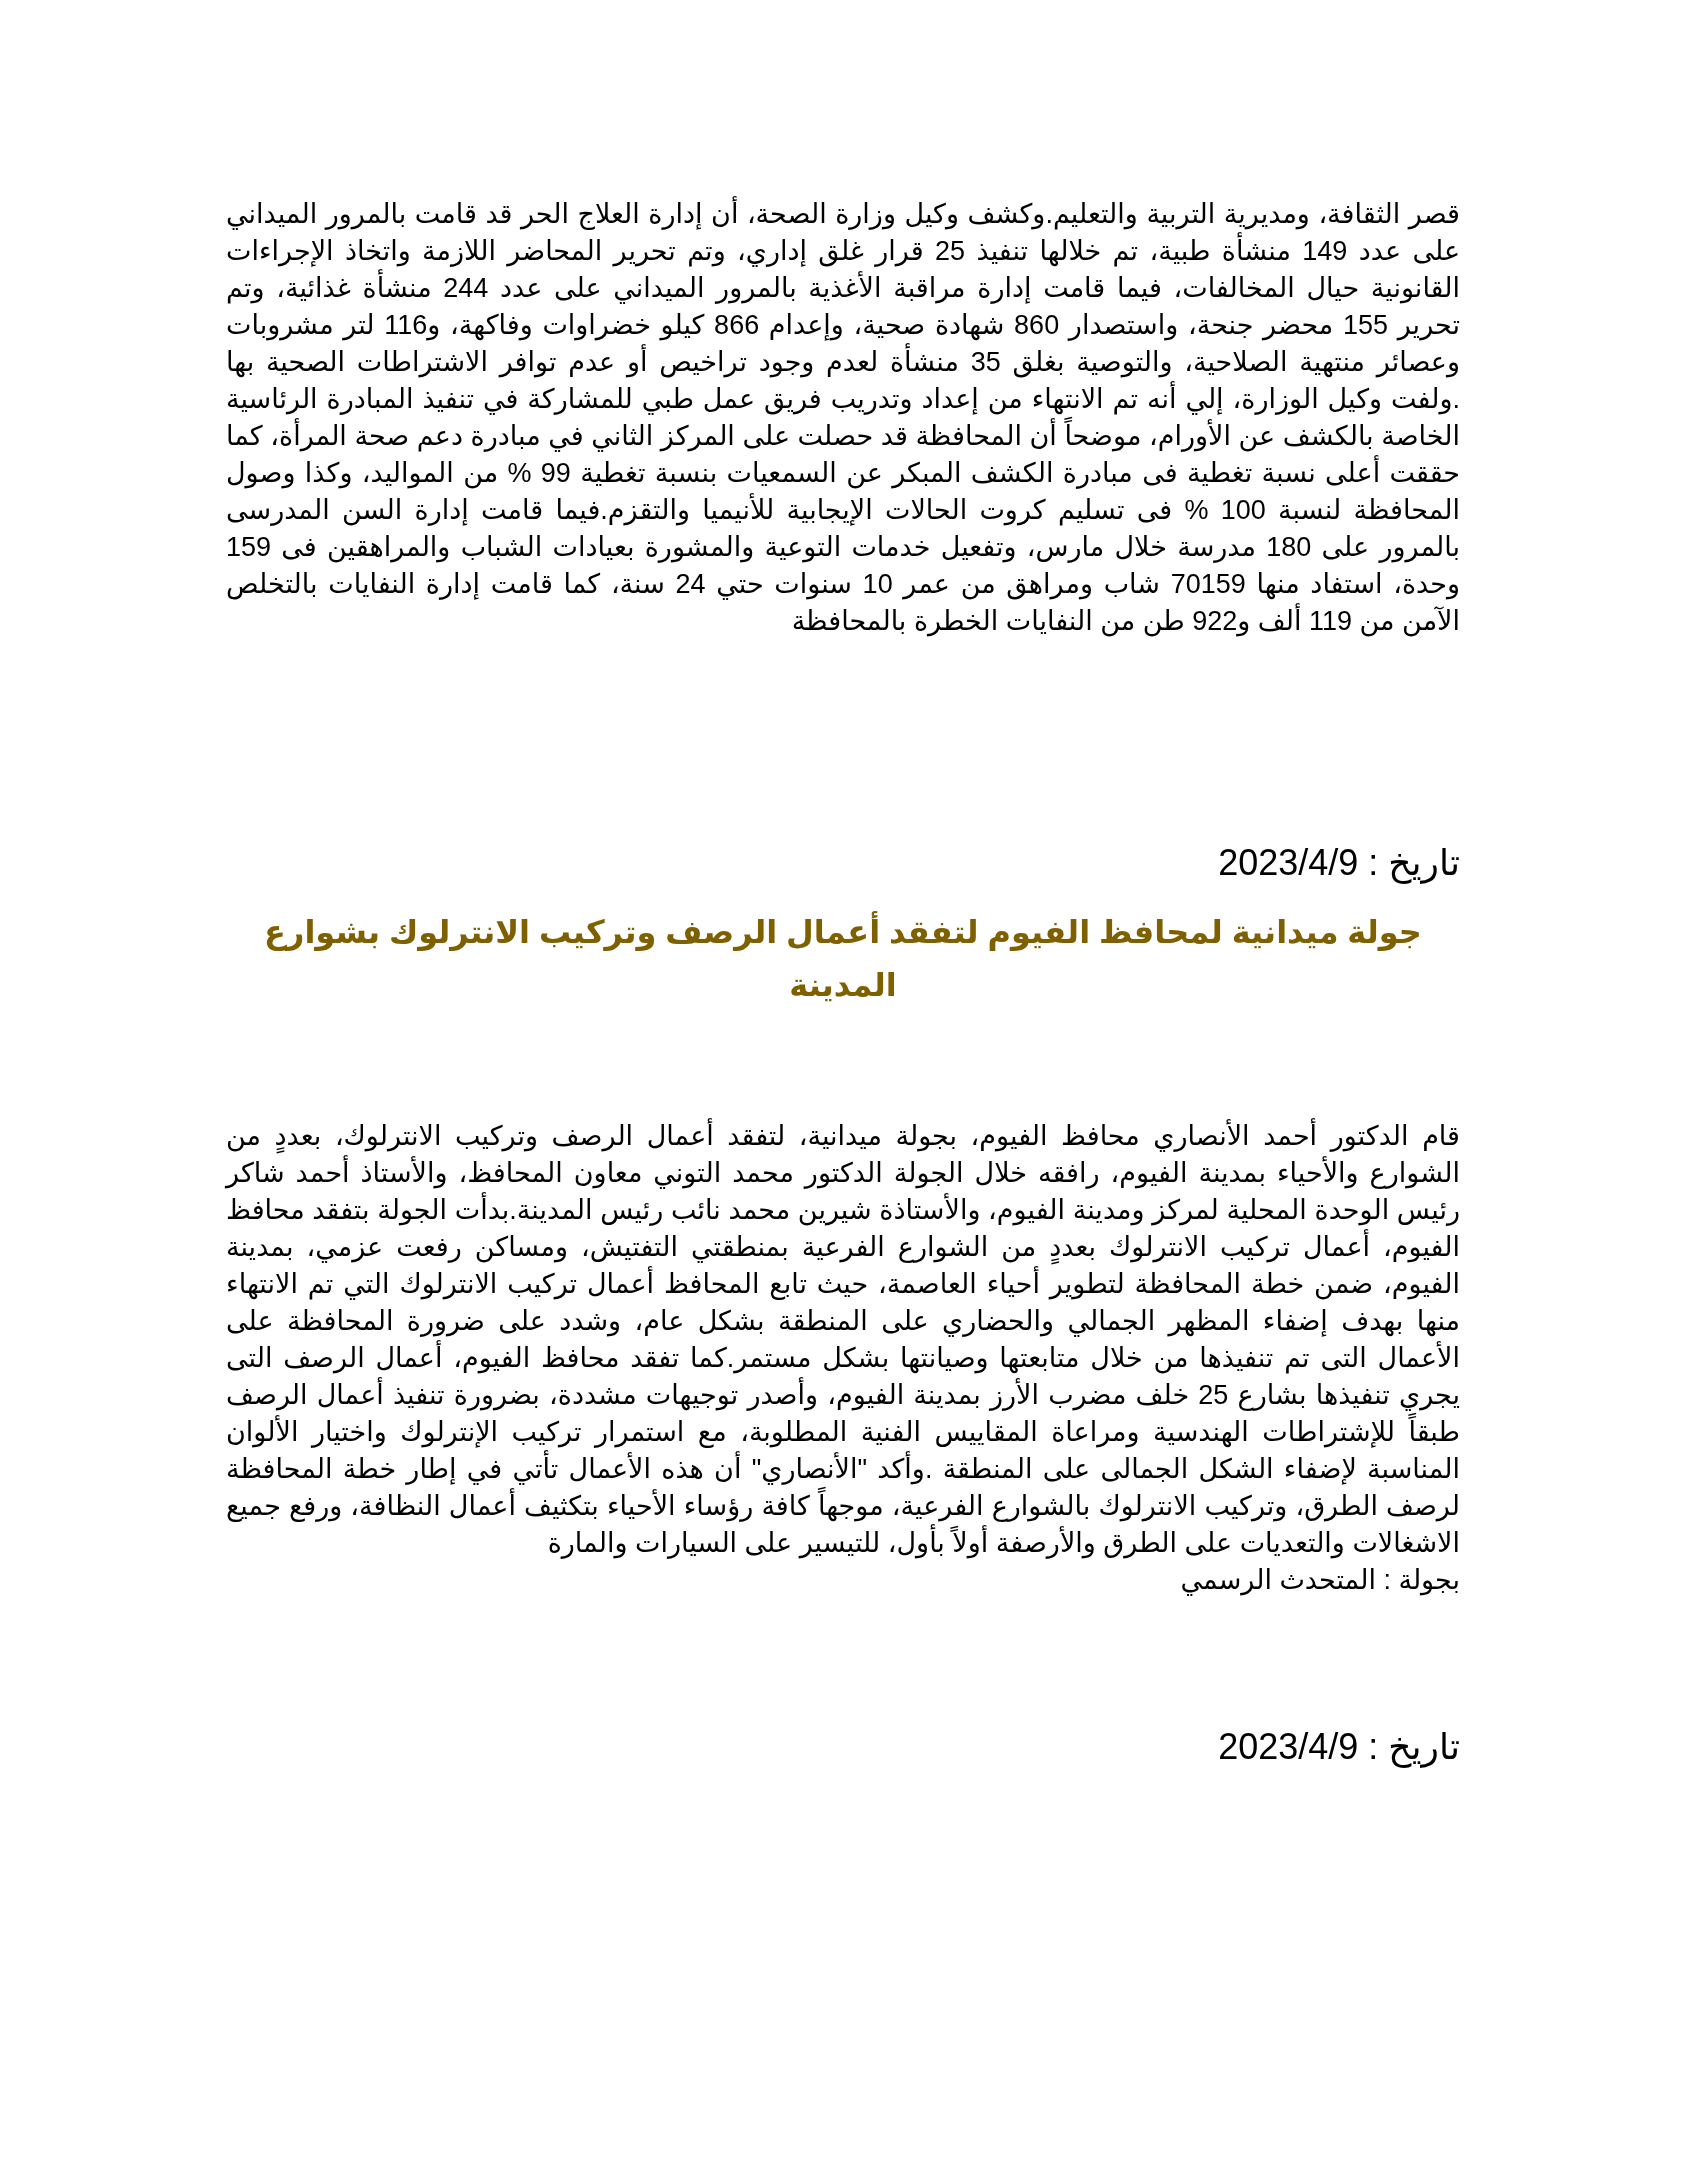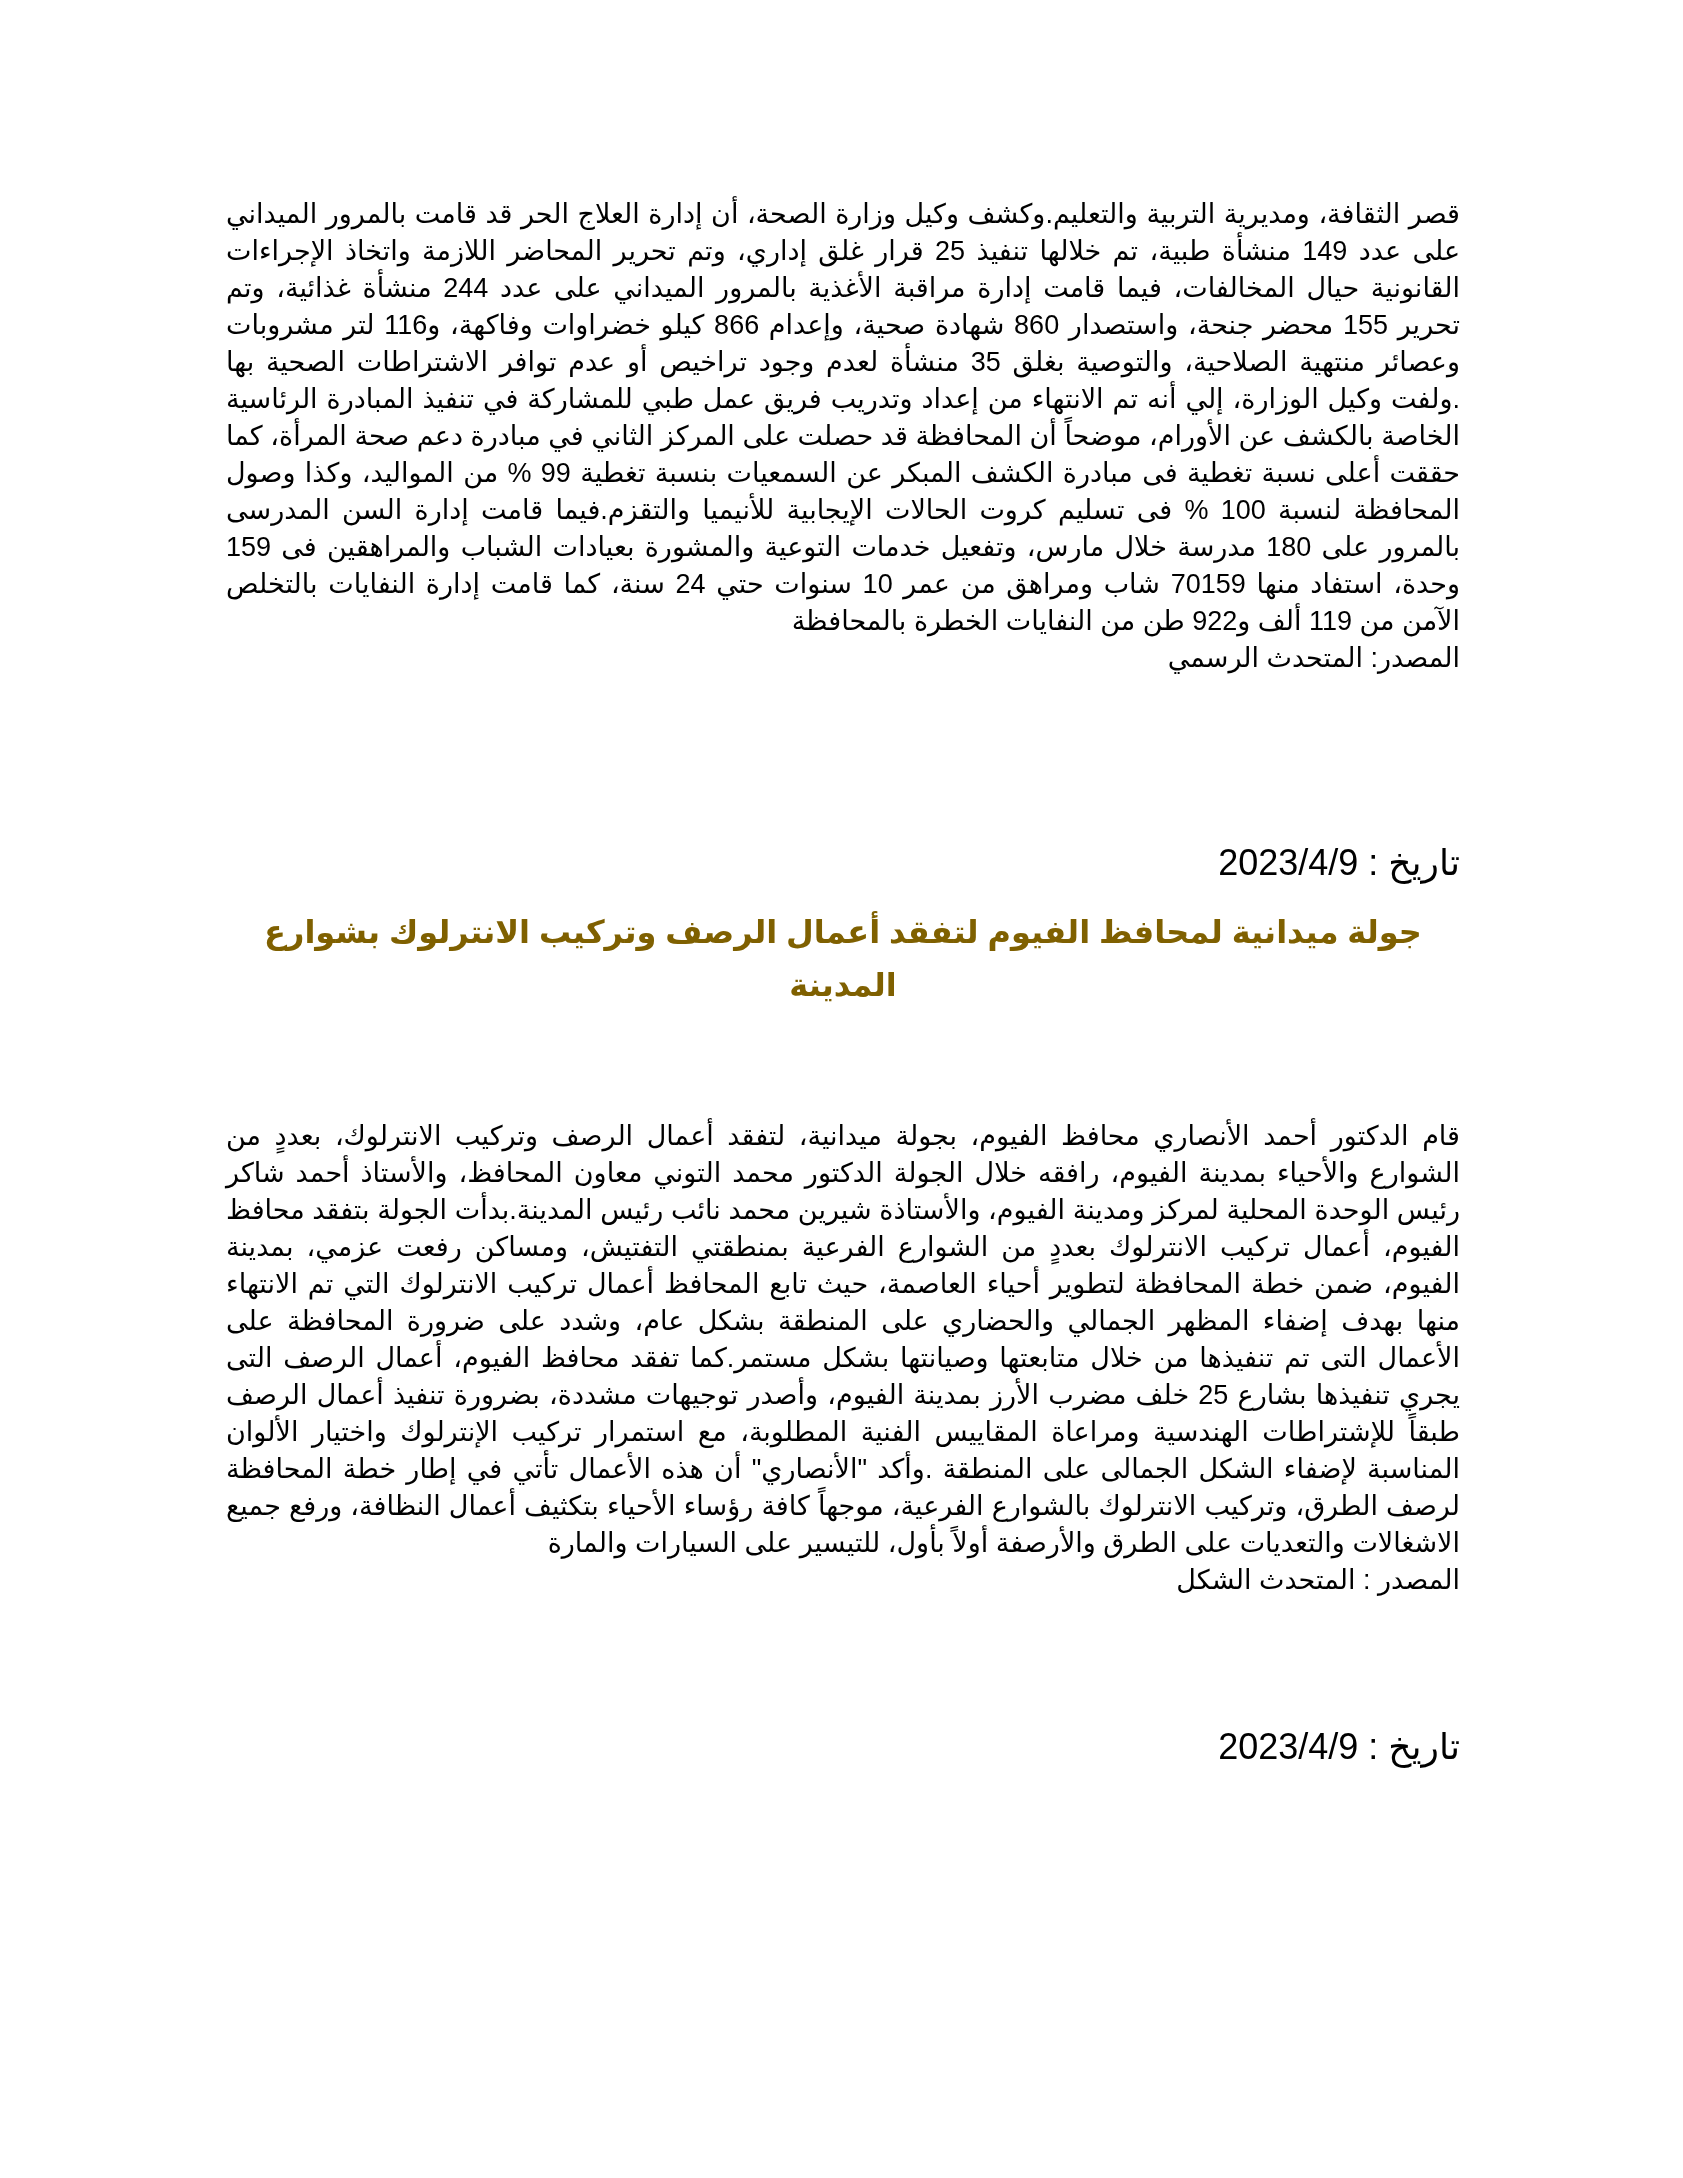--- a/index.html
+++ b/index.html
@@ -55,30 +55,29 @@
       margin: 0;
     }
   </style>
 </head>
 <body>
 
 <div class="page">
 
   <div class="block" style="top:196px;">
     <p class="para">قصر الثقافة، ومديرية التربية والتعليم.وكشف وكيل وزارة الصحة، أن إدارة العلاج الحر قد قامت بالمرور الميداني على عدد 149 منشأة طبية، تم خلالها تنفيذ 25 قرار غلق إداري، وتم تحرير المحاضر اللازمة واتخاذ الإجراءات القانونية حيال المخالفات، فيما قامت إدارة مراقبة الأغذية بالمرور الميداني على عدد 244 منشأة غذائية، وتم تحرير 155 محضر جنحة، واستصدار 860 شهادة صحية، وإعدام 866 كيلو خضراوات وفاكهة، و116 لتر مشروبات وعصائر منتهية الصلاحية، والتوصية بغلق 35 منشأة لعدم وجود تراخيص أو عدم توافر الاشتراطات الصحية بها .ولفت وكيل الوزارة، إلي أنه تم الانتهاء من إعداد وتدريب فريق عمل طبي للمشاركة في تنفيذ المبادرة الرئاسية الخاصة بالكشف عن الأورام، موضحاً أن المحافظة قد حصلت على المركز الثاني في مبادرة دعم صحة المرأة، كما حققت أعلى نسبة تغطية فى مبادرة الكشف المبكر عن السمعيات بنسبة تغطية 99 % من المواليد، وكذا وصول المحافظة لنسبة 100 % فى تسليم كروت الحالات الإيجابية للأنيميا والتقزم.فيما قامت إدارة السن المدرسى بالمرور على 180 مدرسة خلال مارس، وتفعيل خدمات التوعية والمشورة بعيادات الشباب والمراهقين فى 159 وحدة، استفاد منها 70159 شاب ومراهق من عمر 10 سنوات حتي 24 سنة، كما قامت إدارة النفايات بالتخلص الآمن من 119 ألف و922 طن من النفايات الخطرة بالمحافظة</p>
-    <p class="line-right">المصدر: المتحدث الرسمي</p>
   </div>
   <div class="block" style="top:844px;">
     <p class="date-line">تاريخ : 2023/4/9</p>
   </div>
 
   <h1 class="headline" id="headline2" style="top: 906px; color: rgb(127, 96, 0);">جولة ميدانية لمحافظ الفيوم لتفقد أعمال الرصف وتركيب الانترلوك بشوارع المدينة</h1>
 
   <div class="block" style="top:1118px;">
     <p class="para">قام الدكتور أحمد الأنصاري محافظ الفيوم، بجولة ميدانية، لتفقد أعمال الرصف وتركيب الانترلوك، بعددٍ من الشوارع والأحياء بمدينة الفيوم، رافقه خلال الجولة الدكتور محمد التوني معاون المحافظ، والأستاذ أحمد شاكر رئيس الوحدة المحلية لمركز ومدينة الفيوم، والأستاذة شيرين محمد نائب رئيس المدينة.بدأت الجولة بتفقد محافظ الفيوم، أعمال تركيب الانترلوك بعددٍ من الشوارع الفرعية بمنطقتي التفتيش، ومساكن رفعت عزمي، بمدينة الفيوم، ضمن خطة المحافظة لتطوير أحياء العاصمة، حيث تابع المحافظ أعمال تركيب الانترلوك التي تم الانتهاء منها بهدف إضفاء المظهر الجمالي والحضاري على المنطقة بشكل عام، وشدد على ضرورة المحافظة على الأعمال التى تم تنفيذها من خلال متابعتها وصيانتها بشكل مستمر.كما تفقد محافظ الفيوم، أعمال الرصف التى يجري تنفيذها بشارع 25 خلف مضرب الأرز بمدينة الفيوم، وأصدر توجيهات مشددة، بضرورة تنفيذ أعمال الرصف طبقاً للإشتراطات الهندسية ومراعاة المقاييس الفنية المطلوبة، مع استمرار تركيب الإنترلوك واختيار الألوان المناسبة لإضفاء الشكل الجمالى على المنطقة .وأكد "الأنصاري" أن هذه الأعمال تأتي في إطار خطة المحافظة لرصف الطرق، وتركيب الانترلوك بالشوارع الفرعية، موجهاً كافة رؤساء الأحياء بتكثيف أعمال النظافة، ورفع جميع الاشغالات والتعديات على الطرق والأرصفة أولاً بأول، للتيسير على السيارات والمارة</p>
-    <p class="line-right">المصدر : المتحدث الشكل</p>
+    <p class="line-right">بجولة : المتحدث الرسمي</p>
   </div>
   <div class="block" style="top:1728px;">
     <p class="date-line">تاريخ : 2023/4/9</p>
   </div>
 
 </div>
 
 
 </body></html>

